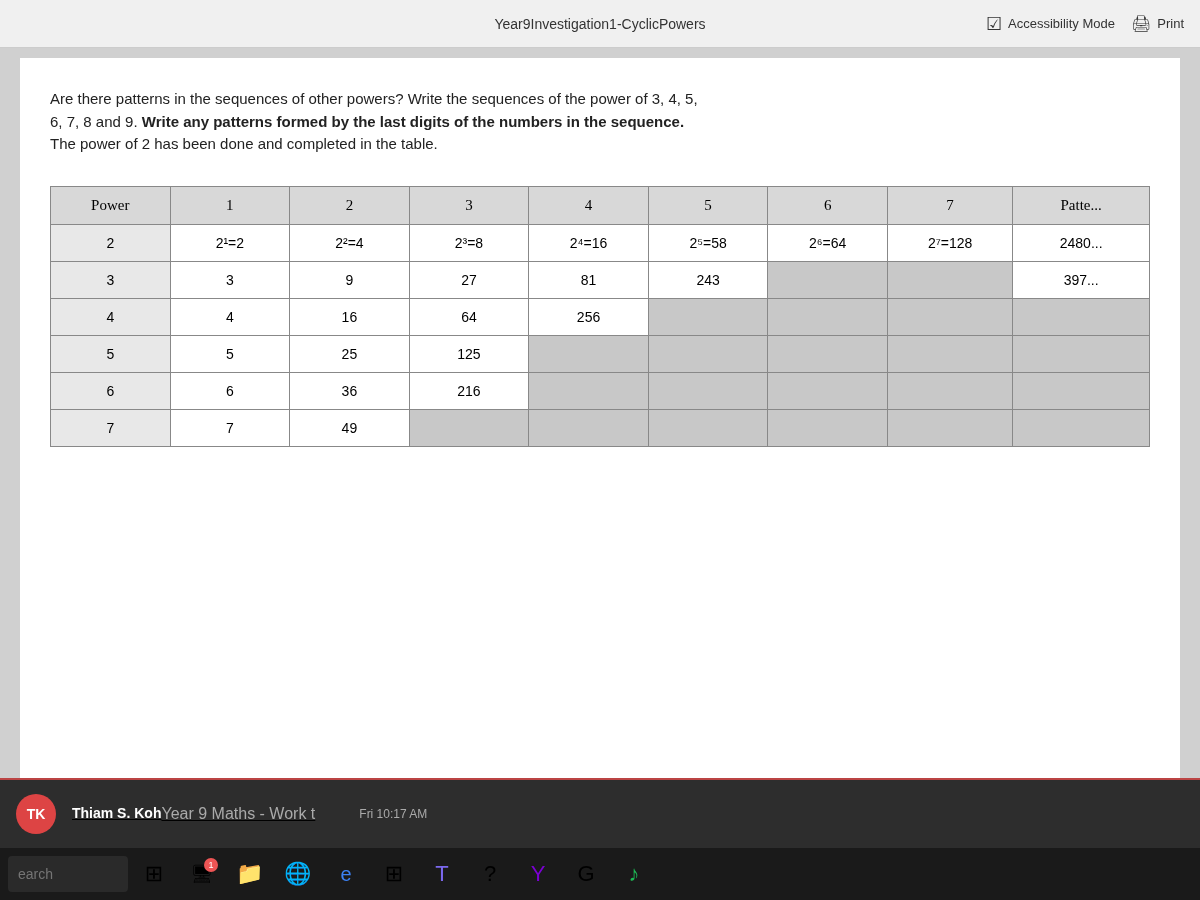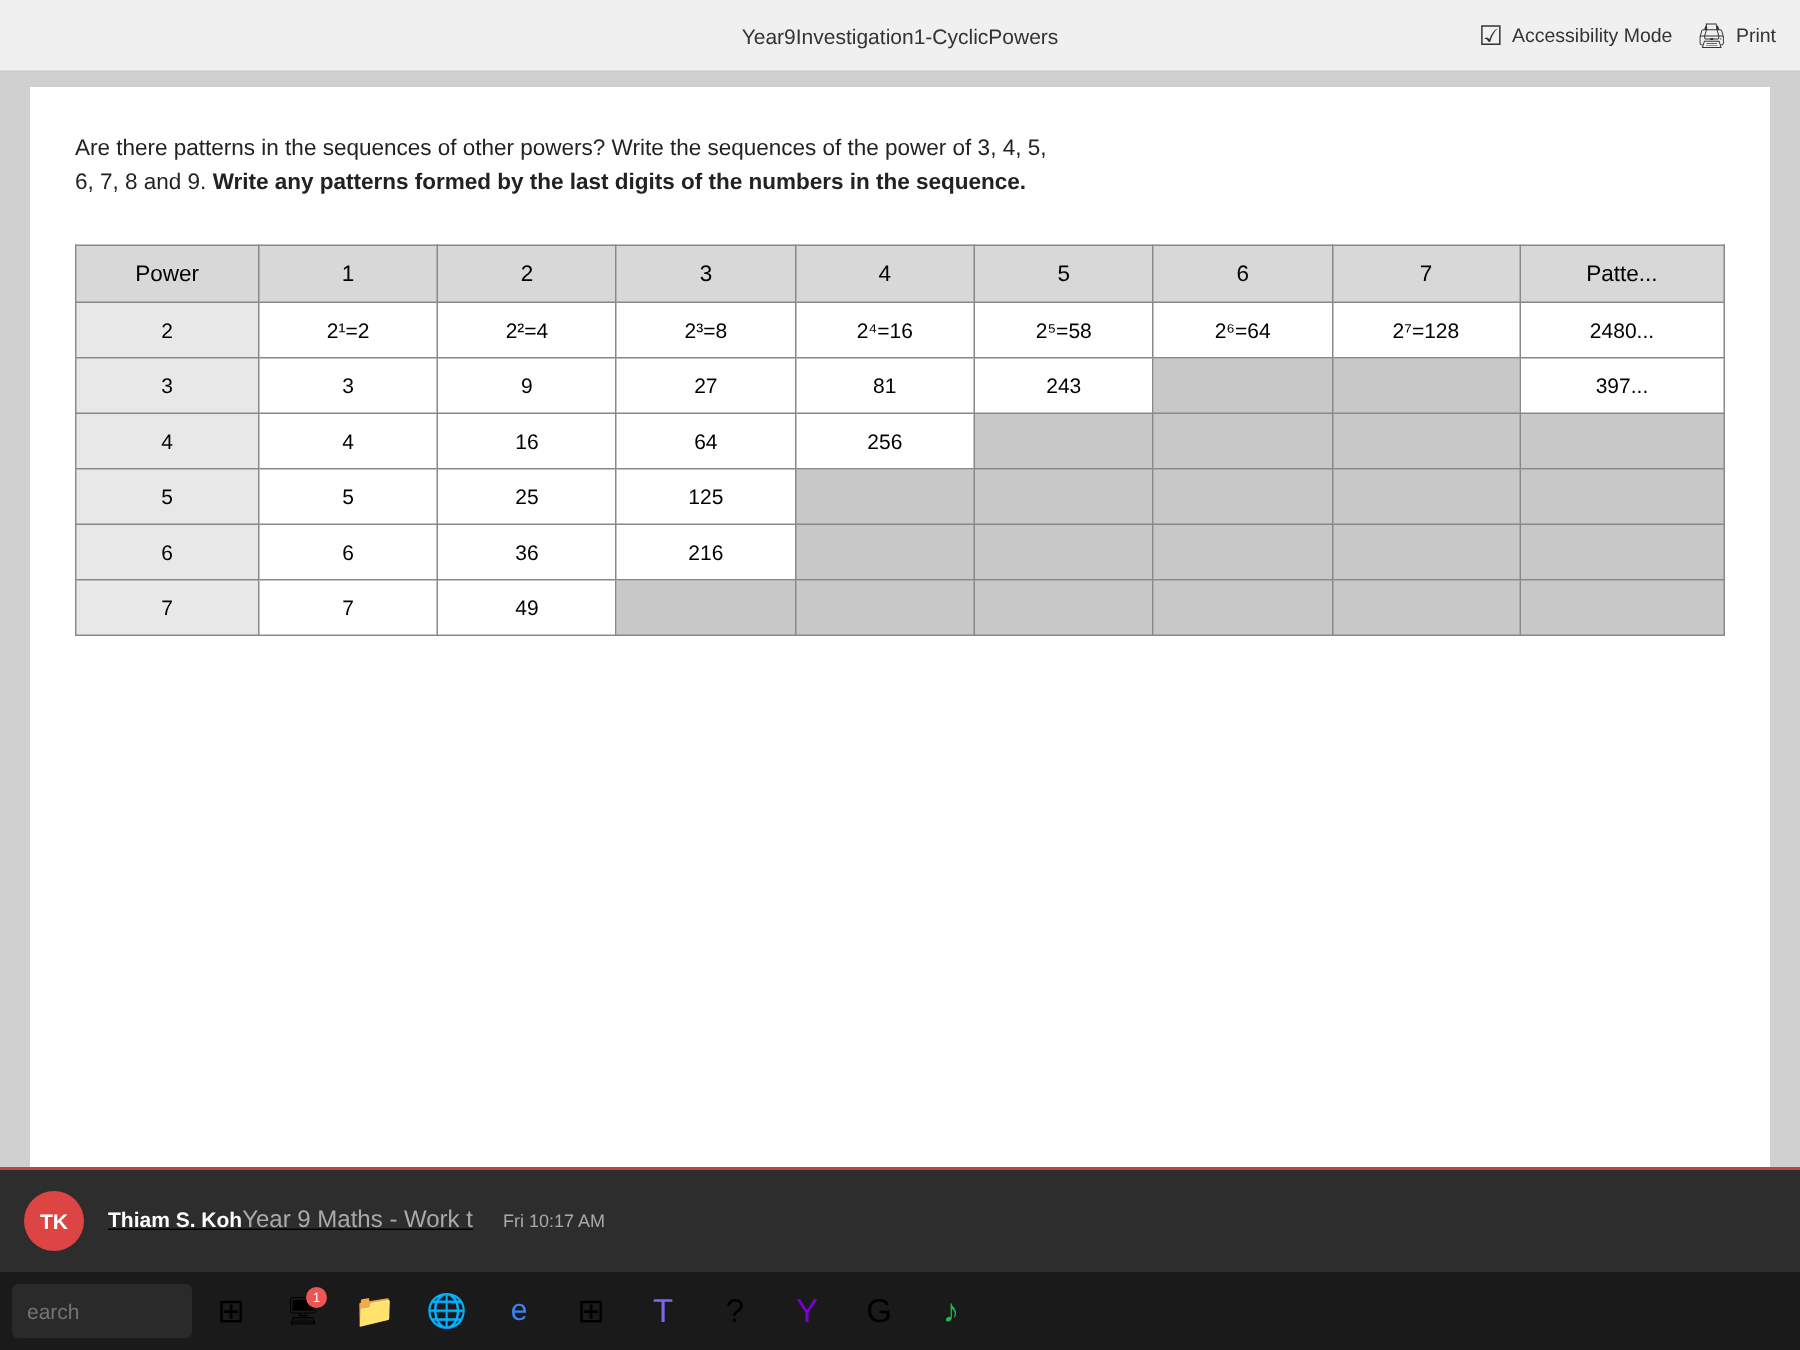--- a/index.html
+++ b/index.html
@@ -79,20 +79,21 @@
     #math-table th, #math-table td {
       border: 1px solid #888;
       padding: 10px 14px;
       text-align: center;
       vertical-align: middle;
       min-width: 70px;
     }
     #math-table th {
       background: #e8e8e8;
       font-weight: normal;
+      font-family: Liberation Serif, serif;
     }
     #math-table .header-row th {
       background: #d8d8d8;
       font-size: 15px;
     }
     #math-table .power-col {
       background: #e8e8e8;
       font-weight: normal;
     }
     #math-table .pattern-col {
@@ -139,21 +140,21 @@
       font-size: 14px;
       font-weight: bold;
     }
     #footer-bar .user-detail {
       color: #aaa;
       font-size: 16px;
     }
     #footer-bar .timestamp {
       color: #aaa;
       font-size: 12px;
-      margin-left: 4px;
+      margin-left: 28px;
     }
 
     
     #taskbar {
       position: absolute;
       bottom: 0;
       left: 0;
       right: 0;
       height: 52px;
       background: #1a1a1a;
@@ -215,20 +216,21 @@
       <span>Print</span>
     </div>
   </div>
 </div>
 
 <div id="main-content">
 
   <div id="instructions">
     <span>Are there patterns in the sequences of other powers? Write the sequences of the power of 3, 4, 5,</span><br>
     <span>6, 7, 8 and 9. </span><span class="bold-text">Write any patterns formed by the last digits of the numbers in the sequence.</span><br>
+    <span>The power of 2 has been done and completed in the table.</span>
   </div>
 
   <table id="math-table">
     <thead>
       <tr class="header-row">
         <th>Power</th>
         <th>1</th>
         <th>2</th>
         <th>3</th>
         <th>4</th>

